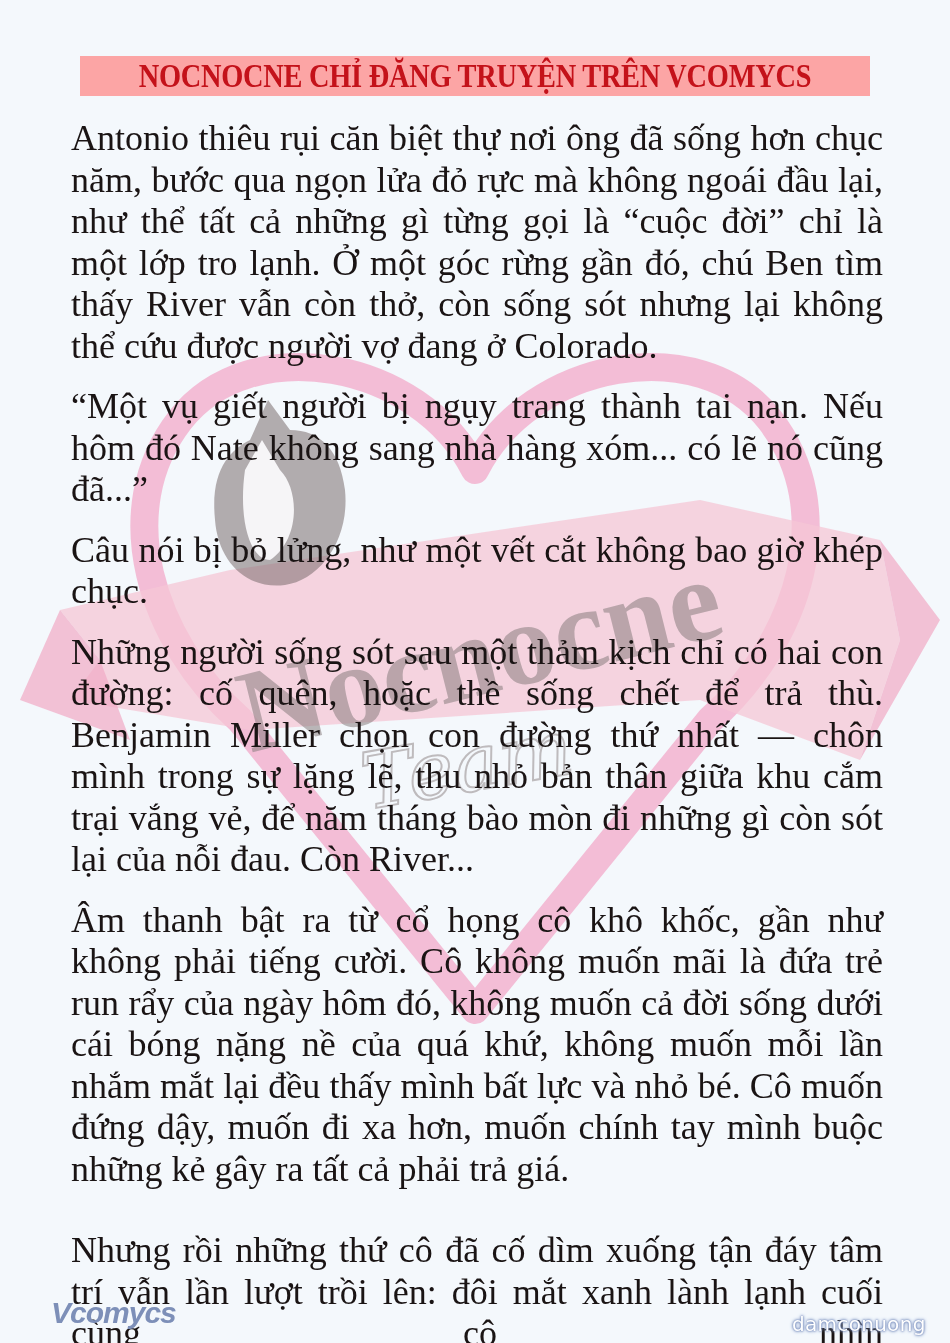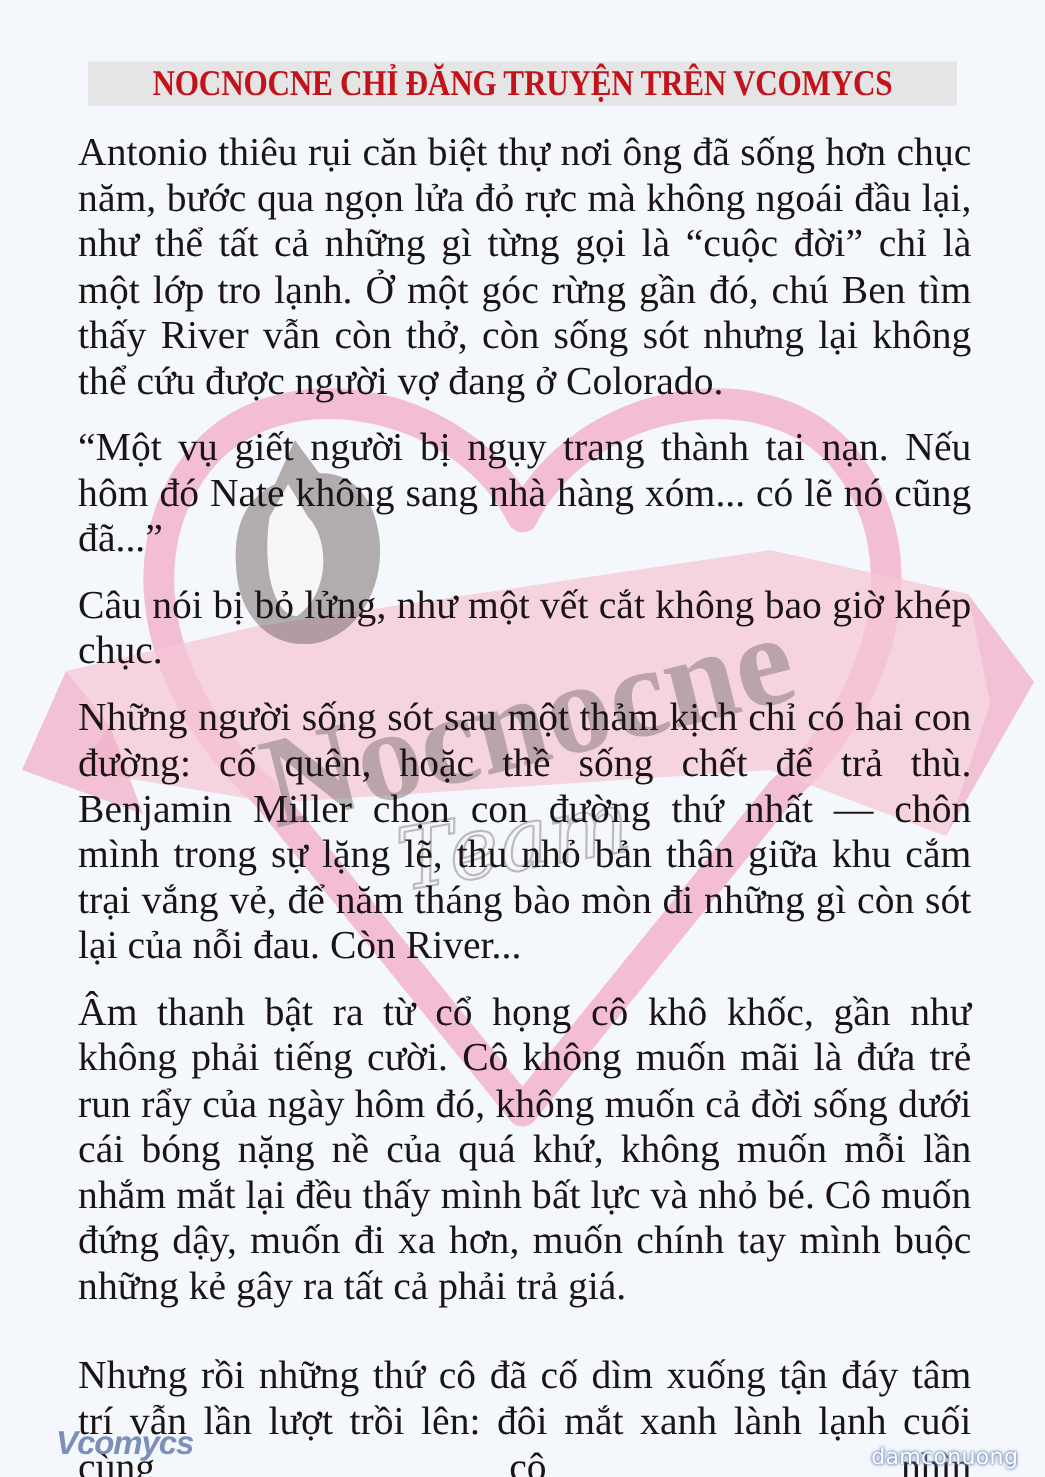--- a/index.html
+++ b/index.html
@@ -22,21 +22,21 @@
       height: 1343px;
       pointer-events: none;
       z-index: 0;
     }
     .banner {
       position: absolute;
       left: 80px;
       top: 56px;
       width: 790px;
       height: 40px;
-      background: #e5e5e5;
+      background: #fca5a5;
       z-index: 1;
       display: flex;
       align-items: center;
       justify-content: center;
     }
     .banner-text {
       font-family: "Liberation Serif", "DejaVu Serif", serif;
       font-weight: bold;
       font-size: 33px;
       color: #c4121a;

